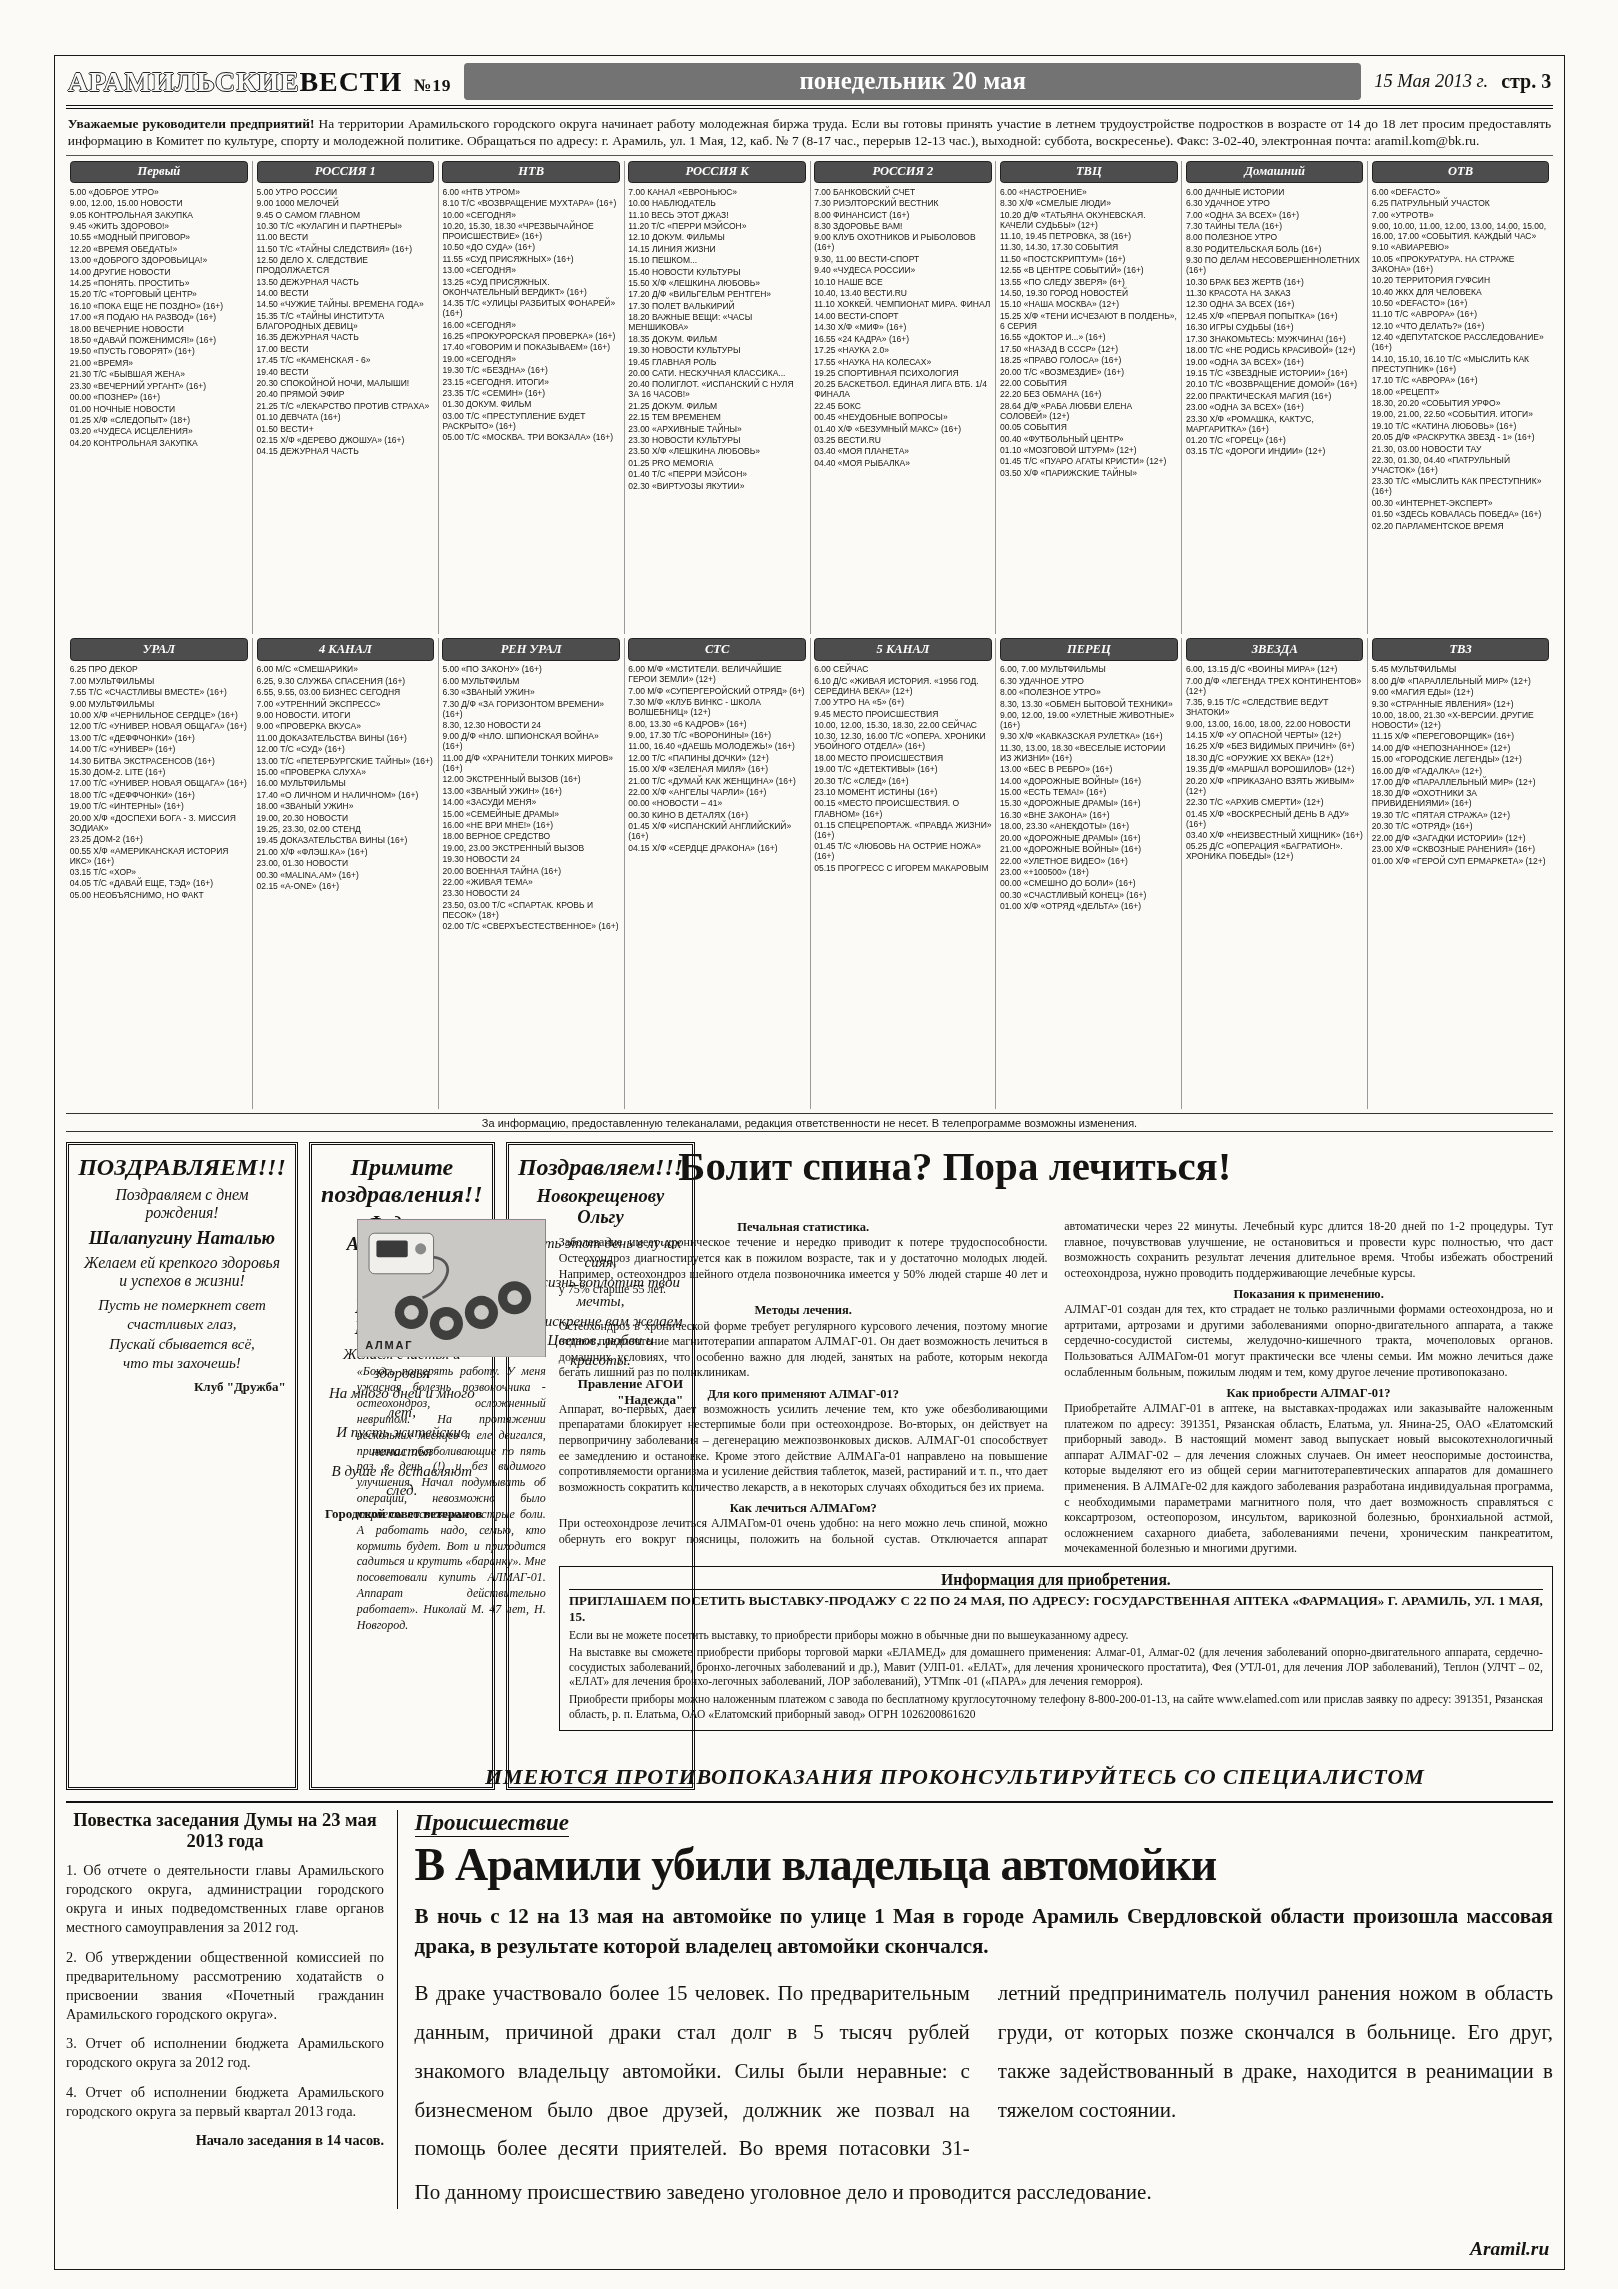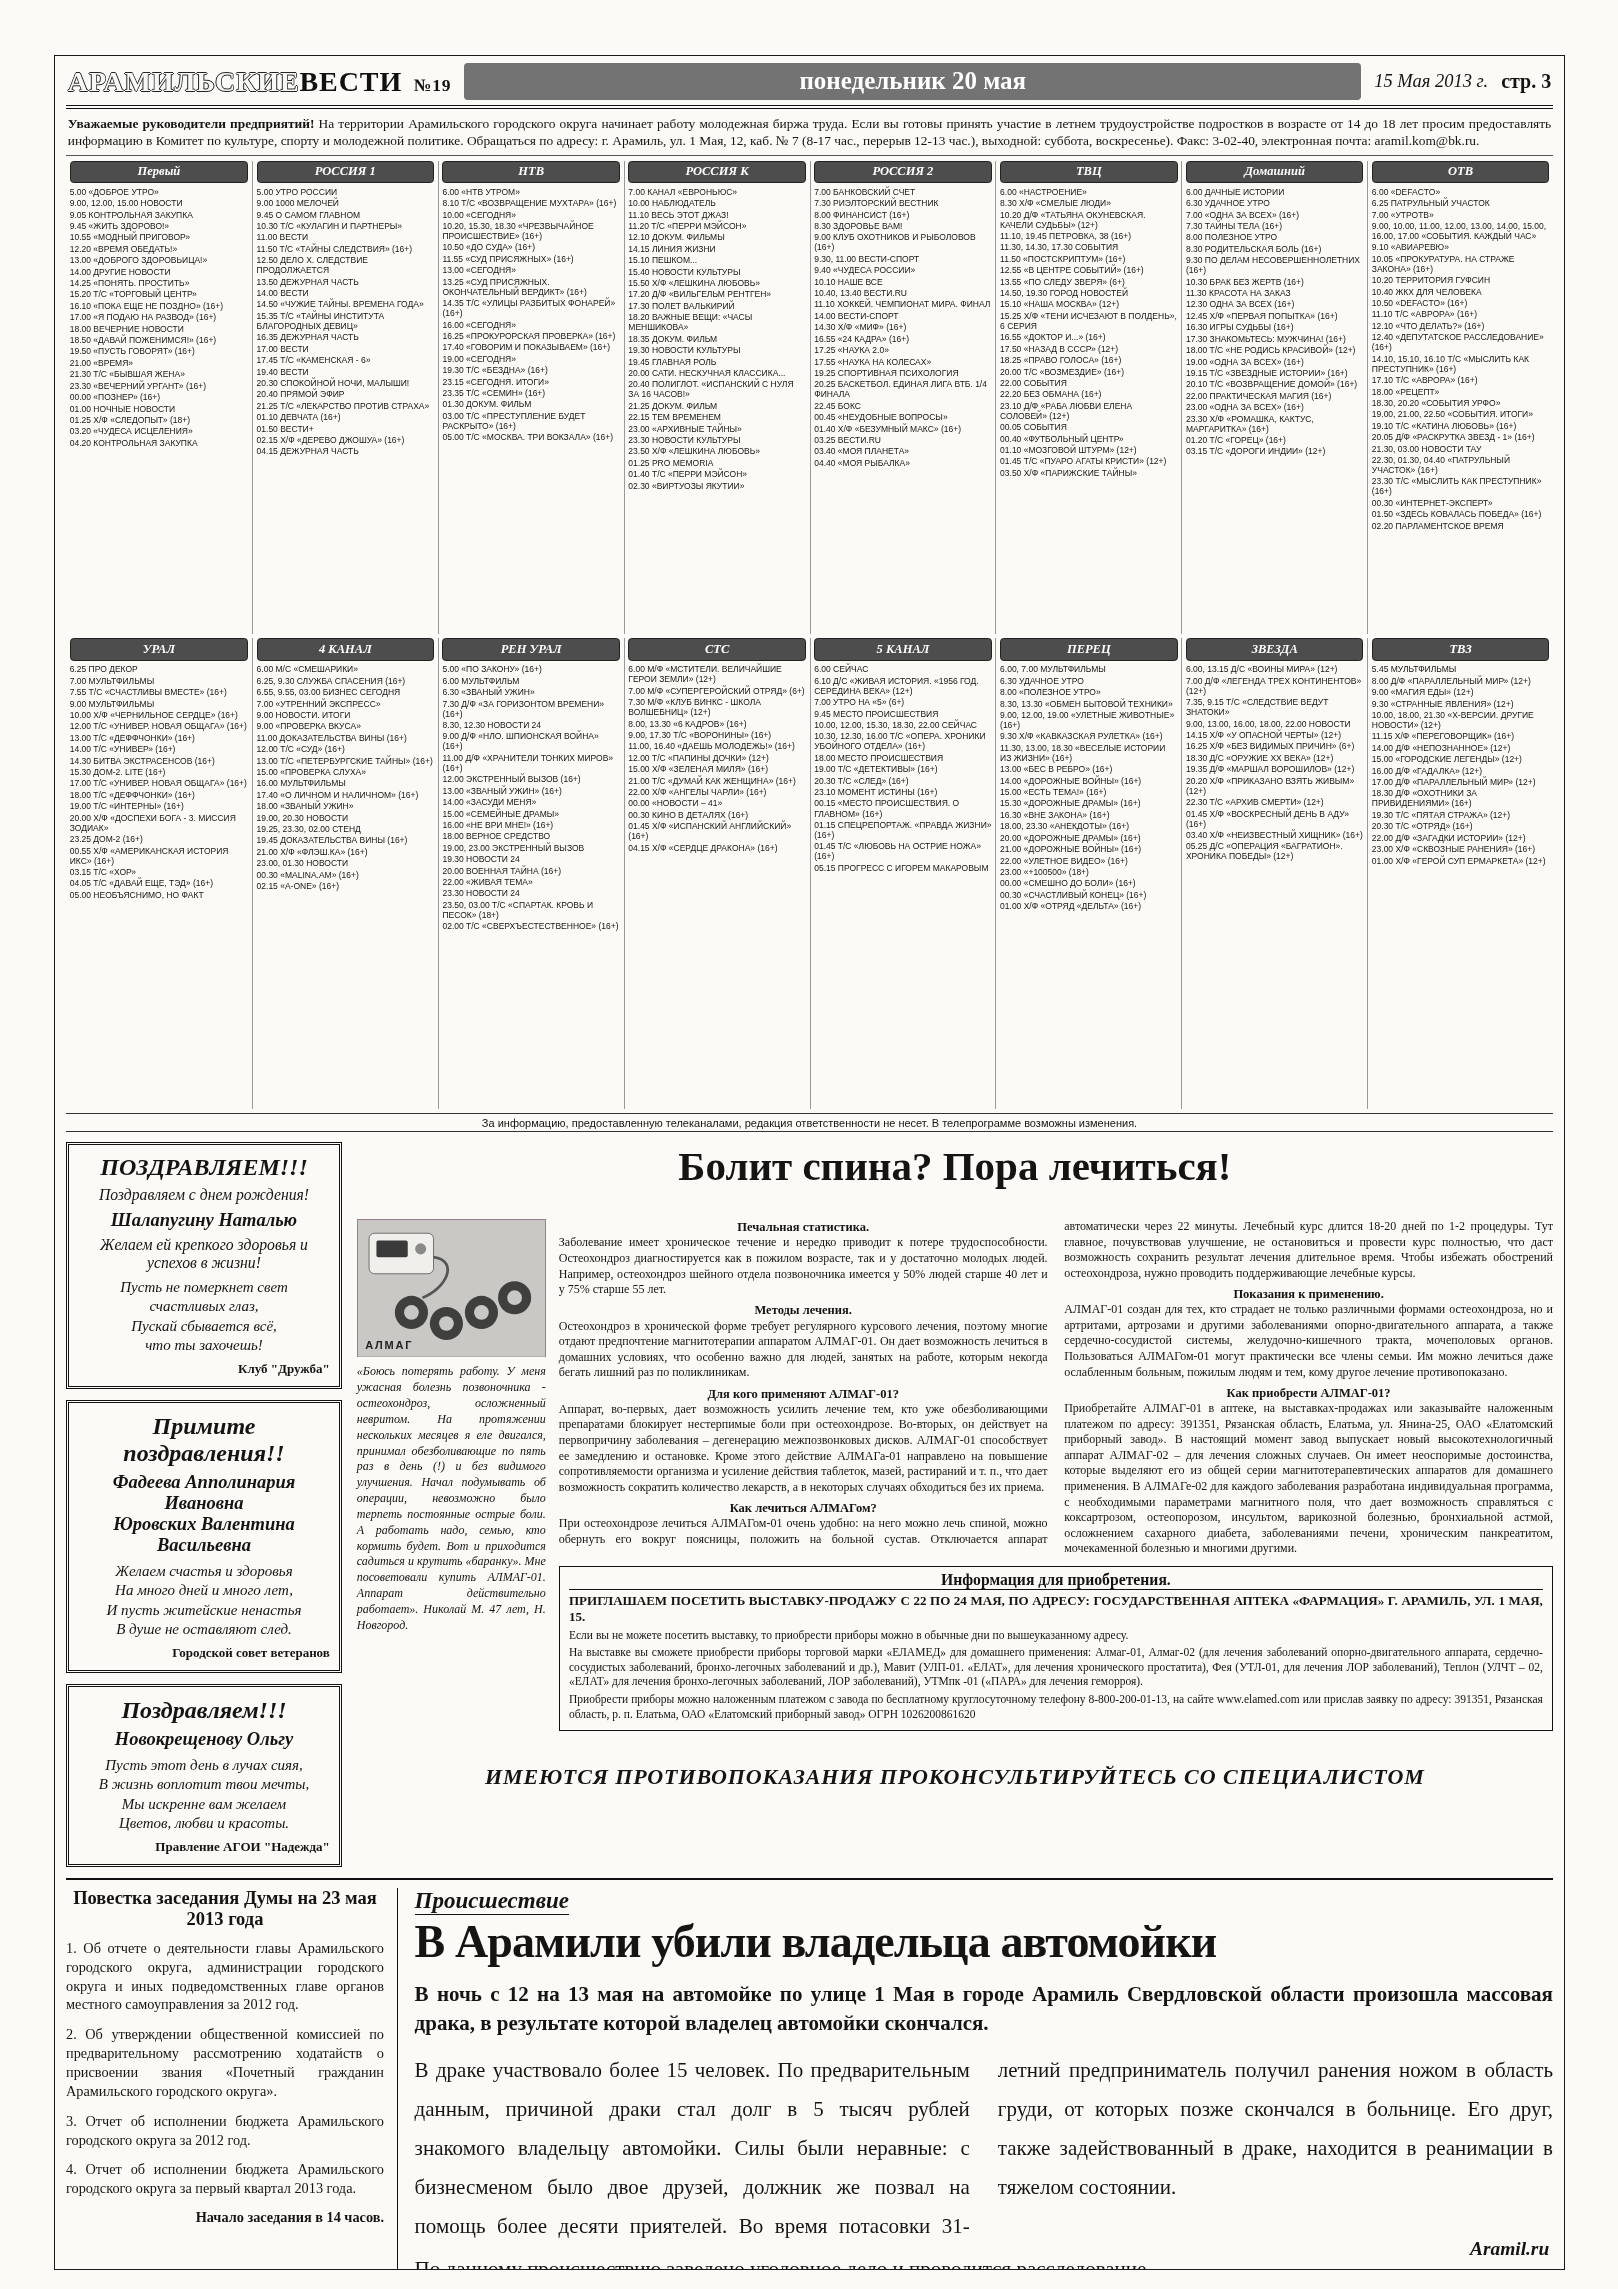--- a/index.html
+++ b/index.html
@@ -26,21 +26,21 @@
   .tv-top { height:473px; }
   .tv-bottom { height:471px; }
   .channel { padding:0 3.7px 0 3.7px; overflow:hidden; }
   .channel + .channel { border-left:0.9px solid #999; }
   .channel-header { background:#4d4d4d; color:#fff; font-family:"Liberation Serif", serif; font-style:italic; font-weight:bold; font-size:12.5px; text-align:center; padding:2.8px 0; border-radius:3.7px; margin-bottom:3.7px; border:0.9px solid #222; }
   .listing { font-family:"Liberation Sans", sans-serif; font-size:8.5px; line-height:1.18; margin-bottom:1.4px; }
   .tv-note { font-family:"Liberation Sans", sans-serif; font-size:11px; text-align:center; border-top:0.9px solid #333; border-bottom:0.9px solid #333; padding:2.8px 0; margin-top:3.7px; }
 
   
   .middle { display:flex; gap:14.8px; margin-top:9.2px; }
-  .congrats-col { width:276px; flex:none; display:flex; flex-direction:column; gap:11px; font-family:"Liberation Serif", serif; }
+  .congrats-col { width:276px; flex:none; display:flex; flex-direction:row; gap:11px; font-family:"Liberation Serif", serif; }
   .congrats-box { border:3.7px double #111; padding:9.2px 9.2px; text-align:center; }
   .congrats-title { font-weight:bold; font-style:italic; font-size:24px; margin-bottom:5.5px; }
   .congrats-line { font-style:italic; font-size:15.7px; margin-bottom:5.5px; }
   .congrats-name { font-style:italic; font-weight:bold; font-size:18.5px; margin-bottom:5.5px; white-space:pre-line; }
   .congrats-wish { font-style:italic; font-size:15.7px; margin-bottom:5.5px; }
   .congrats-poem { font-style:italic; font-size:15px; line-height:1.3; white-space:pre-line; margin-bottom:5.5px; }
   .congrats-sign { font-weight:bold; font-size:13px; text-align:right; }
 
   .article-col { flex:1; font-family:"Liberation Serif", serif; display:flex; flex-direction:column;gap:24px; }
   .article-title { font-size:41px; font-weight:bold; text-align:center; margin-bottom:5.5px; }
@@ -255,21 +255,21 @@
             <p class="listing">13.55 «ПО СЛЕДУ ЗВЕРЯ» (6+)</p>
             <p class="listing">14.50, 19.30 ГОРОД НОВОСТЕЙ</p>
             <p class="listing">15.10 «НАША МОСКВА» (12+)</p>
             <p class="listing">15.25 Х/Ф «ТЕНИ ИСЧЕЗАЮТ В ПОЛДЕНЬ», 6 СЕРИЯ</p>
             <p class="listing">16.55 «ДОКТОР И...» (16+)</p>
             <p class="listing">17.50 «НАЗАД В СССР» (12+)</p>
             <p class="listing">18.25 «ПРАВО ГОЛОСА» (16+)</p>
             <p class="listing">20.00 Т/С «ВОЗМЕЗДИЕ» (16+)</p>
             <p class="listing">22.00 СОБЫТИЯ</p>
             <p class="listing">22.20 БЕЗ ОБМАНА (16+)</p>
-            <p class="listing">23.10 Д/Ф «РАБА ЛЮБВИ ЕЛЕНА СОЛОВЕЙ» (12+)</p>
+            <p class="listing">28.64 Д/Ф «РАБА ЛЮБВИ ЕЛЕНА СОЛОВЕЙ» (12+)</p>
             <p class="listing">00.05 СОБЫТИЯ</p>
             <p class="listing">00.40 «ФУТБОЛЬНЫЙ ЦЕНТР»</p>
             <p class="listing">01.10 «МОЗГОВОЙ ШТУРМ» (12+)</p>
             <p class="listing">01.45 Т/С «ПУАРО АГАТЫ КРИСТИ» (12+)</p>
             <p class="listing">03.50 Х/Ф «ПАРИЖСКИЕ ТАЙНЫ»</p>
           </div>
         </div>
 
         <div class="channel">
           <div class="channel-header"><span>Домашний</span></div>

